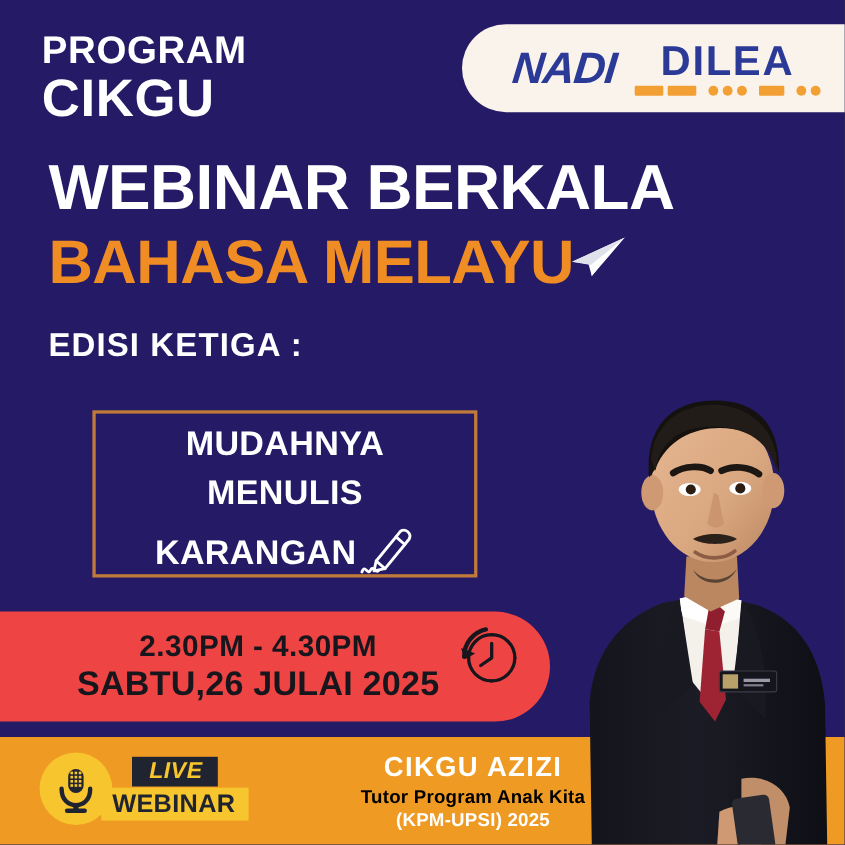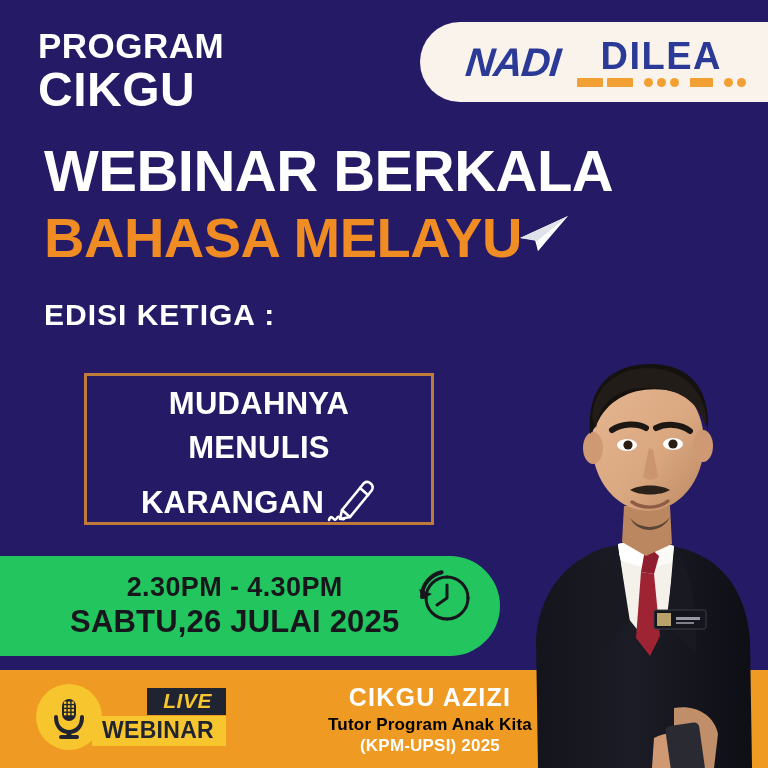--- a/index.html
+++ b/index.html
@@ -184,21 +184,21 @@
     margin-top: 2px;
   }
 
   
   .time-band {
     position: absolute;
     left: 0;
     top: 556px;
     width: 500px;
     height: 100px;
-    background: #22c55e;
+    background: #ef4444;
     border-radius: 0 52px 52px 0;
     z-index: 6;
     display: flex;
     align-items: center;
   }
   .time-text {
     margin-left: 70px;
     text-align: center;
   }
   .time-line {
@@ -244,21 +244,21 @@
     border-radius: 50%;
     background: #f7c52d;
     display: flex;
     align-items: center;
     justify-content: center;
   }
   .live-stack {
     margin-left: -10px;
     display: flex;
     flex-direction: column;
-    align-items: flex-end;
+    align-items: center;
   }
   .live-tag {
     background: #1f2430;
     color: #f7c52d;
     font-size: 21px;
     font-weight: bold;
     font-style: italic;
     padding: 2px 14px 3px 16px;
     letter-spacing: 0.5px;
     line-height: 1.06;

